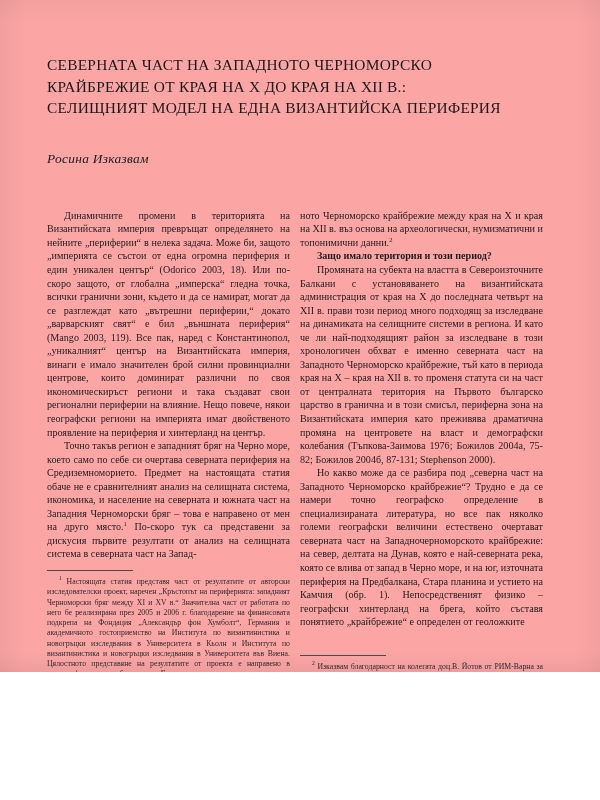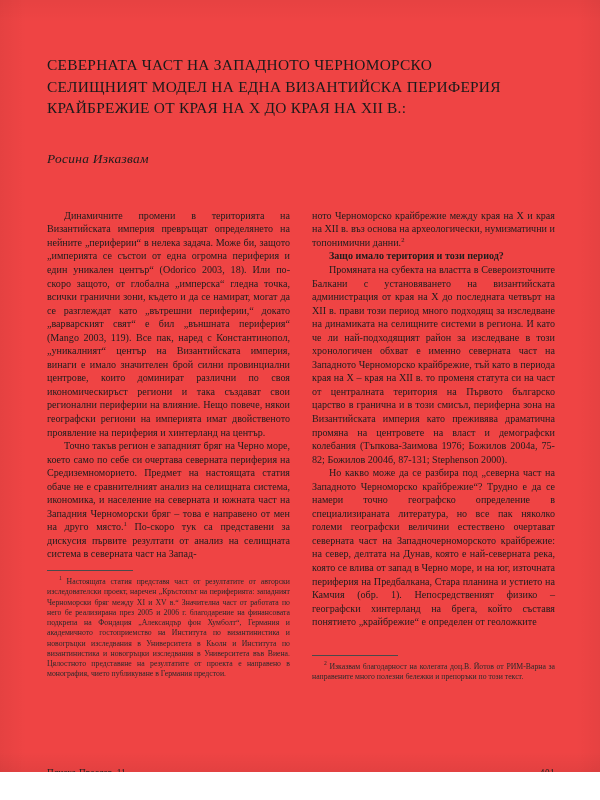--- a/index.html
+++ b/index.html
@@ -8,23 +8,23 @@
     padding: 0;
     background: #ffffff;
   }
   body {
     font-family: "Liberation Serif", "DejaVu Serif", serif;
     color: #1b1b1b;
   }
   .page {
     position: relative;
     width: 600px;
-    height: 772px;
+    height: 672px;
     margin: 0 auto;
-    background: #ef4444;
+    background: #fca5a5;
     overflow: hidden;
     box-sizing: border-box;
   }
   
   .scan-tint {
     position: absolute;
     inset: 0;
     pointer-events: none;
     background:
       linear-gradient(to right, rgba(0,0,0,0.045) 0px, rgba(0,0,0,0) 26px),
@@ -56,21 +56,21 @@
     font-style: italic;
     font-size: 13.4px;
     letter-spacing: 0.3px;
     color: #1c1c1c;
   }
 
   
   .columns {
     margin-top: 42px;
     display: flex;
-    gap: 22px;
+    gap: 10px;
     align-items: flex-start;
   }
   .col {
     width: 243px;
     box-sizing: border-box;
   }
   .col p.body {
     margin: 0;
     font-size: 10.1px;
     line-height: 13.55px;
@@ -140,22 +140,22 @@
 </head>
 <body>
 
 <div class="page">
   <div class="scan-tint"></div>
 
   <div class="content">
 
     <h1 class="title">
       <span class="tline">СЕВЕРНАТА ЧАСТ НА ЗАПАДНОТО ЧЕРНОМОРСКО</span>
+      <span class="tline">КРАЙБРЕЖИЕ ОТ КРАЯ НА X ДО КРАЯ НА XII В.:</span>
       <span class="tline">СЕЛИЩНИЯТ МОДЕЛ НА ЕДНА ВИЗАНТИЙСКА ПЕРИФЕРИЯ</span>
-      <span class="tline">КРАЙБРЕЖИЕ ОТ КРАЯ НА X ДО КРАЯ НА XII В.:</span>
     </h1>
 
     <div class="author">Росина Изказвам</div>
 
     <div class="columns">
 
       <div class="col">
 
         <p class="body">Динамичните промени в територията на Византийската империя превръщат определянето на нейните „периферии“ в нелека задача. Може би, защото „империята се състои от една огромна периферия и един уникален център“ (Odorico 2003, 18). Или по-скоро защото, от глобална „имперска“ гледна точка, всички гранични зони, където и да се намират, могат да се разглеждат като „вътрешни периферии,“ докато „варварският свят“ е бил „външната периферия“ (Mango 2003, 119). Все пак, наред с Константинопол, „уникалният“ център на Византийската империя, винаги е имало значителен брой силни провинциални центрове, които доминират различни по своя икономическиръст региони и така създават свои регионални периферии на влияние. Нещо повече, някои географски региони на империята имат двойственото проявление на периферия и хинтерланд на център.</p>
 

